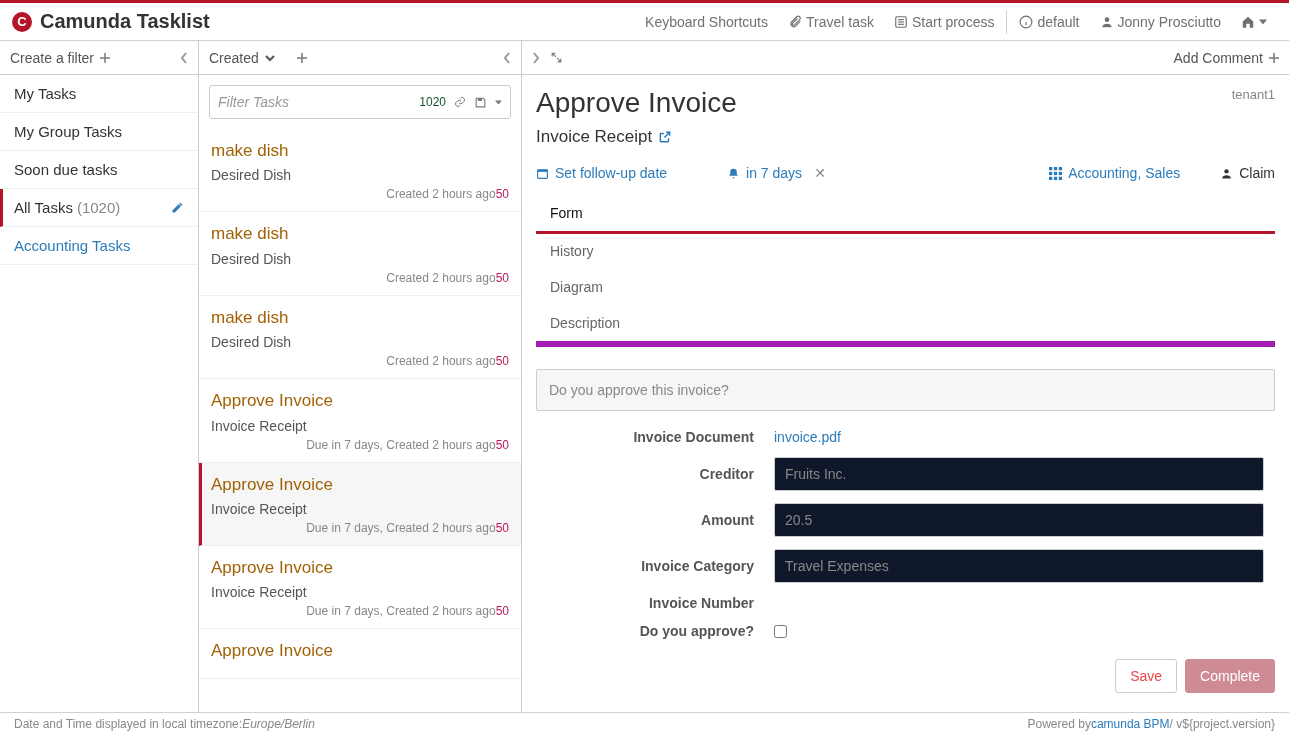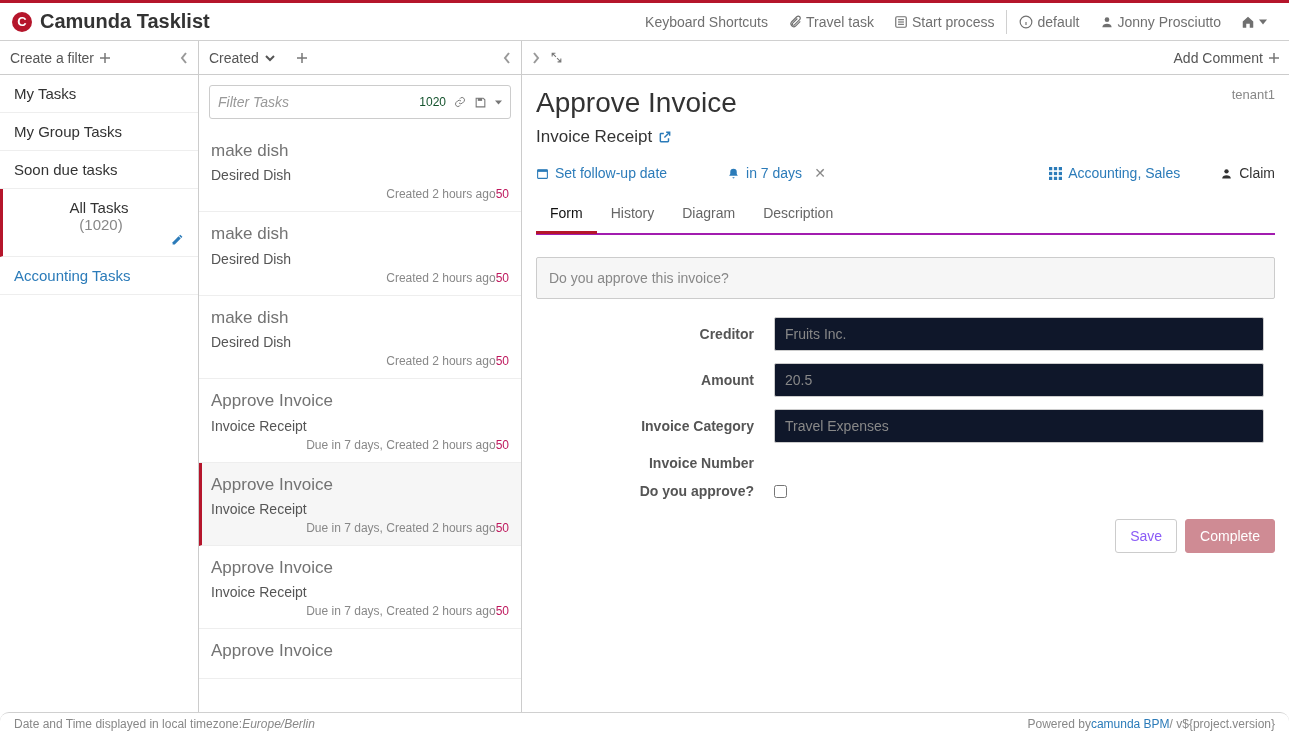--- a/index.html
+++ b/index.html
@@ -27,40 +27,40 @@
 .col-detail { flex: 1; }
 
 
 .col-header { height: 34px; display: flex; align-items: center; padding: 0 10px; border-bottom: 1px solid #ccc; color: #555; font-size: 14px; gap: 6px; }
 .col-header .spacer { flex: 1; }
 .chev { cursor: pointer; color: #999; font-size: 13px; display: inline-flex; }
 
 
 .filters-list { flex: 1; overflow-y: auto; }
 .filter-item { padding: 10px 14px; border-bottom: 1px solid #eee; font-size: 15px; color: #333; cursor: pointer; display: flex; align-items: center; }
-.filter-item.active { border-left: 3px solid #b5152b; padding-left: 11px; font-weight: 400; flex-direction: column; }
+.filter-item.active { border-left: 3px solid #b5152b; padding-left: 11px; font-weight: 400; }
 .filter-item.link-color { color: #2b7bb9; }
 .filter-item .count { color: #888; margin-left: 4px; }
 .filter-item .edit { margin-left: auto; color: #2b7bb9; display: none; }
 .filter-item.active .edit { display: inline; }
 
 
 .task-search-row { padding: 10px; display: flex; }
 .task-search { flex: 1; border: 1px solid #ccc; border-radius: 3px; height: 34px; display: flex; align-items: center; padding: 0 8px; gap: 8px; }
 .task-search input { border: none; outline: none; flex: 1; font-size: 14px; font-style: italic; color: #999; background: transparent; }
 .task-search input::placeholder { color: #999; }
 .task-search .meta { color: #14532d; font-size: 12px; display: flex; align-items: center; gap: 8px; }
 .task-search .icon-sm { color: #777; cursor: pointer; }
 
 .tasks-scroll { flex: 1; overflow-y: auto; position: relative; }
 .tasks-scroll::-webkit-scrollbar { width: 8px; }
 .tasks-scroll::-webkit-scrollbar-thumb { background: #bbb; }
 .task-item { padding: 12px 12px 10px 12px; border-bottom: 1px solid #eee; cursor: pointer; }
 .task-item.selected { border-left: 3px solid #b5152b; background: #f6f6f6; padding-left: 9px; }
-.task-item .t-title { font-size: 17px; color: #737373; margin-bottom: 6px; line-height: 1.2; }
+.task-item .t-title { font-size: 17px; color: #a16207; margin-bottom: 6px; line-height: 1.2; }
 .task-item .t-sub { font-size: 14px; color: #555; margin-bottom: 4px; }
 .task-item .t-meta-row { display: flex; justify-content: flex-end; font-size: 12px; color: #888; }
 .task-item .t-meta-row .t-meta { }
 .task-item .t-pri { color: #be185d; }
 
 
 .detail-head-row { height: 34px; display: flex; align-items: center; padding: 0 10px; border-bottom: 1px solid #ccc; color: #555; }
 .detail-head-row .spacer { flex: 1; }
 .detail-body { flex: 1; overflow-y: auto; padding: 12px 14px; }
 .detail-title-row { display: flex; align-items: flex-start; }
@@ -69,39 +69,39 @@
 .detail-process { font-size: 17px; color: #333; margin-top: 8px; display: flex; align-items: center; gap: 6px; }
 .detail-process .ext-icon { color: #2b7bb9; cursor: pointer; }
 
 .action-row { display: flex; align-items: center; margin-top: 18px; color: #2b7bb9; font-size: 14px; }
 .action-row .act { display: flex; align-items: center; gap: 6px; cursor: pointer; }
 .action-row .act.groups { margin-left: auto; }
 .action-row .act.claim { margin-left: 40px; color: #333; }
 .action-row .act.due { margin-left: 60px; }
 .action-row .close-x { color: #888; margin-left: 6px; cursor: pointer; }
 
-.tabs { display: flex; border-bottom: 2px solid #a21caf; margin-top: 14px; }
+.tabs { display: flex; border-bottom: 6px solid #a21caf; margin-top: 14px; flex-direction: column; }
 .tab { padding: 10px 14px; color: #666; cursor: pointer; font-size: 14px; }
 .tab.active { color: #111; border-bottom: 3px solid #b5152b; margin-bottom: -1px; font-weight: 500; }
 
 .form-question { margin-top: 22px; border: 1px solid #ccc; background: #f6f6f6; color: #888; padding: 12px; border-radius: 2px; }
 
 .form-rows { margin-top: 18px; }
 .form-row { display: flex; align-items: center; margin-bottom: 12px; }
 .form-row label { width: 238px; text-align: right; font-weight: 600; color: #555; padding-right: 20px; font-size: 14px; }
 .form-row .val-link { color: #2b7bb9; cursor: pointer; }
 .form-row input[type=text] { flex: 1; max-width: 490px; border: 1px solid #ccc; background: #0f172a; color: #888; padding: 8px 10px; border-radius: 2px; font-size: 14px; }
 .form-row input[type=checkbox] { }
 
 .form-buttons { display: flex; justify-content: flex-end; gap: 8px; margin-top: 20px; padding-right: 0; }
-.btn { padding: 8px 14px; border: 1px solid #ccc; background: #fff; color: #8b5cf6; border-radius: 3px; cursor: not-allowed; font-size: 14px; }
+.btn { padding: 8px 14px; border: 1px solid #ccc; background: #fff; color: #ef4444; border-radius: 3px; cursor: not-allowed; font-size: 14px; }
 .btn.primary { background: #cf8b94; color: #fff; border-color: #cf8b94; }
 
 
-.footer { height: 22px; border-top: 1px solid #d0d0d0; display: flex; align-items: center; padding: 0 14px; font-size: 12px; color: #888; border-radius: 9px; }
+.footer { height: 22px; border-top: 1px solid #d0d0d0; display: flex; align-items: center; padding: 0 14px; font-size: 12px; color: #888; }
 .footer .spacer { flex: 1; }
 .footer em { font-style: italic; }
 .footer a { color: #2b7bb9; }
 
 .icon { display: inline-flex; }
 svg { display: block; }
 </style>
 </head>
 <body>
 
@@ -401,20 +401,24 @@
         <div class="tab active">Form</div>
         <div class="tab">History</div>
         <div class="tab">Diagram</div>
         <div class="tab">Description</div>
       </div>
 
       <div class="form-question">Do you approve this invoice?</div>
 
       <div class="form-rows">
         <div class="form-row">
+          <label>Invoice Document</label>
+          <span class="val-link">invoice.pdf</span>
+        </div>
+        <div class="form-row">
           <label>Creditor</label>
           <input type="text" disabled="" value="Fruits Inc." style="">
         </div>
         <div class="form-row">
           <label>Amount</label>
           <input type="text" disabled="" value="20.5" style="">
         </div>
         <div class="form-row">
           <label>Invoice Category</label>
           <input type="text" disabled="" value="Travel Expenses" style="">

